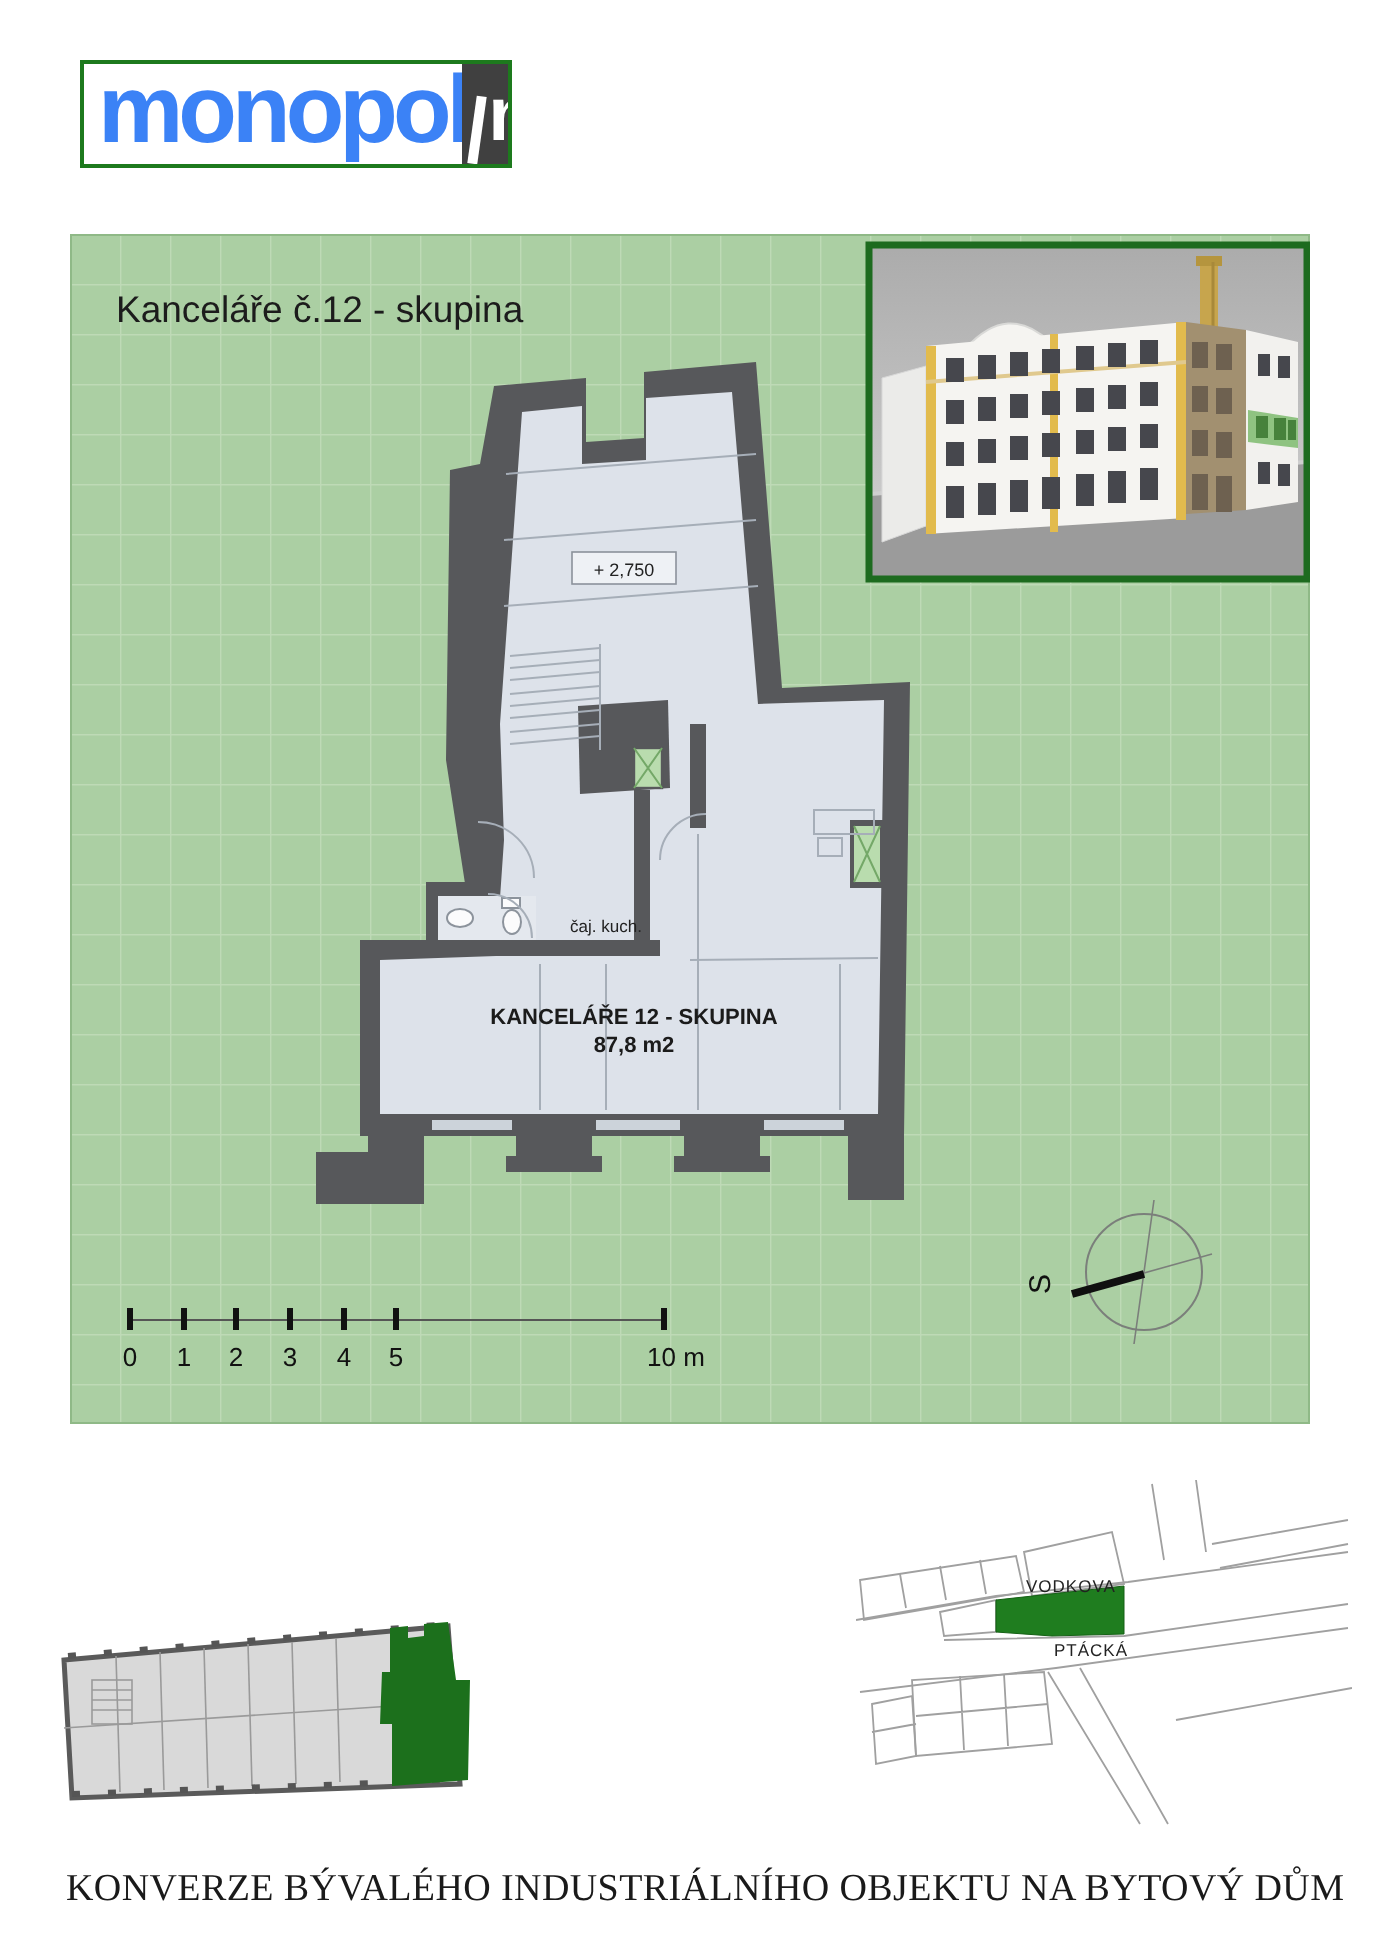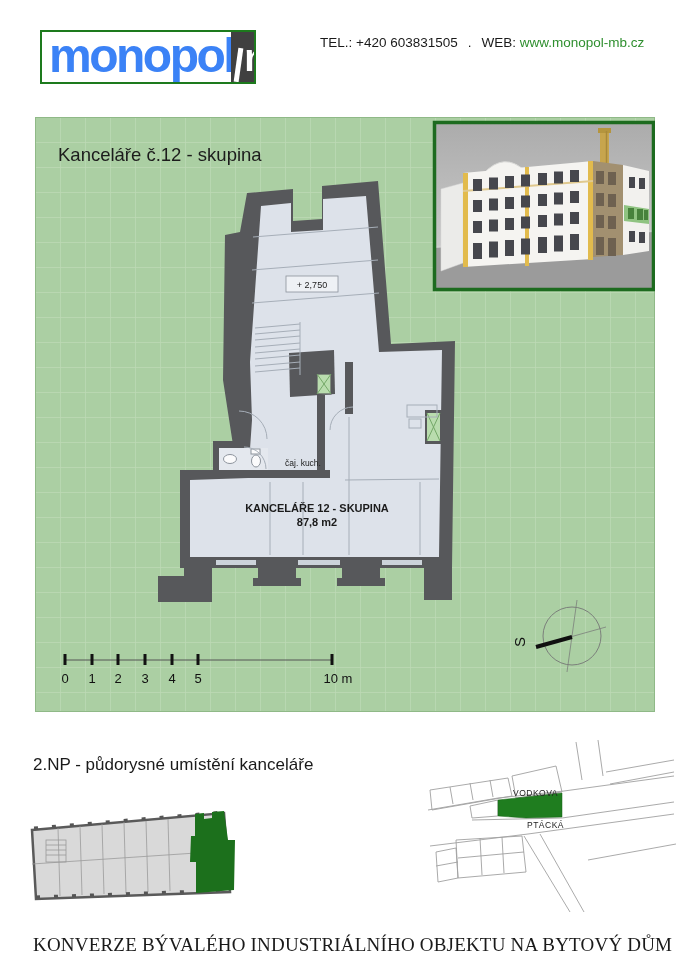--- a/index.html
+++ b/index.html
@@ -30,24 +30,20 @@
 
   <div class="logo">
     <span class="logo-part1">monopol</span>
     <span class="logo-green">
       <span class="logo-bar"></span>
       <span class="logo-part2">mb</span>
     </span>
   </div>
 
   <div class="header-text">
-    <div class="header-line2">
-      <span>TEL.: +420 603831505</span><span class="sep">.</span><span>WEB:</span>
-      <a class="web-link" href="#">www.monopol-mb.cz</a>
-    </div>
   </div>
 
   <svg width="620" height="595" viewBox="0 0 620 595" style="position:absolute;left:35px;top:117px;">
     <defs>
       <pattern id="grid" width="25" height="25" patternUnits="userSpaceOnUse">
         <path d="M25 0 H0 V25" fill="none" stroke="#bedab6" stroke-width="1.4"></path>
       </pattern>
       <linearGradient id="sky" x1="0" y1="0" x2="0" y2="1">
         <stop offset="0" stop-color="#ababab"></stop>
           <stop offset="1" stop-color="#d4d4d4"></stop>
@@ -238,21 +234,20 @@
         <rect x="195" y="87" width="6" height="11" fill="#47823c"></rect>
           <rect x="204" y="88" width="6" height="11" fill="#47823c"></rect>
           <rect x="211" y="89" width="4" height="10" fill="#47823c"></rect>
         <rect x="196" y="110" width="6" height="11" fill="#46474d"></rect>
           <rect x="206" y="111" width="6" height="11" fill="#46474d"></rect>
       </g>
       <rect x="1.5" y="1.5" width="219" height="167" fill="none" stroke="#1d6b1f" stroke-width="3.5"></rect>
     </g>
   </svg>
 
-  <div class="section-title">2.NP - půdorysné umístění kanceláře</div>
 
   <svg width="235" height="112" viewBox="0 0 235 112" style="position:absolute;left:28px;top:806px;">
     <polygon points="4,24 196,7 202,86 8,93" fill="#d9d9d9" stroke="#5a5a5a" stroke-width="2.5"></polygon>
     <g stroke="#9a9a9a" stroke-width="0.8" fill="none">
       <path d="M30,22 L32,90"></path>
         <path d="M52,20 L54,89"></path>
         <path d="M74,18 L76,88"></path>
       <path d="M96,16 L98,87"></path>
         <path d="M118,15 L120,86"></path>
         <path d="M140,13 L142,85"></path>

